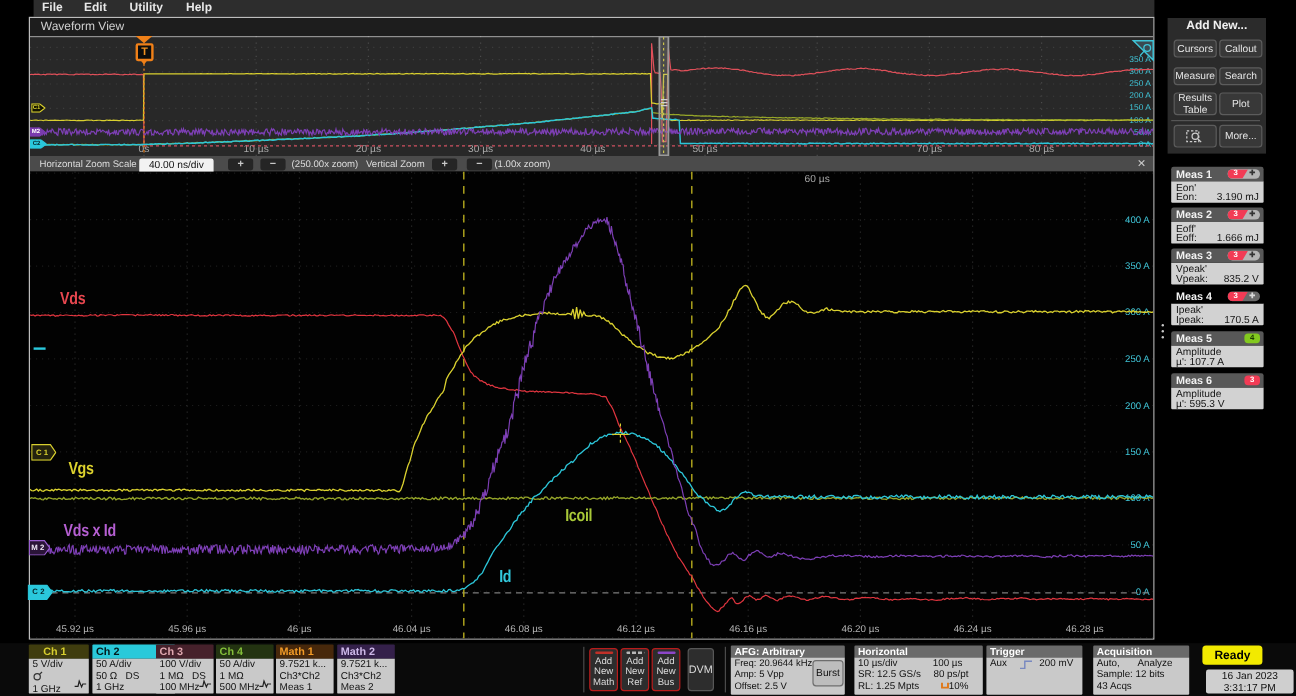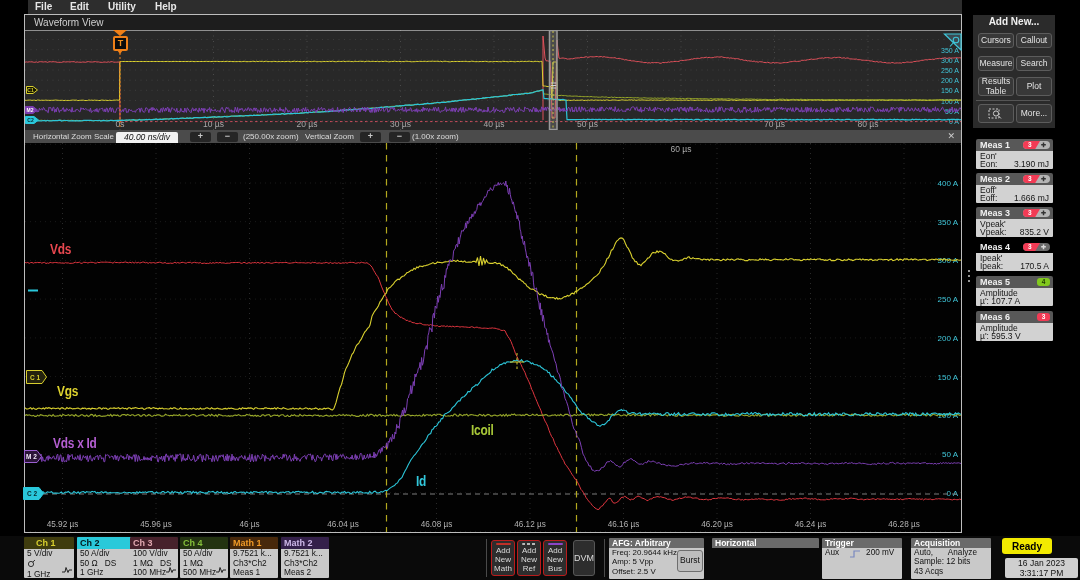--- a/index.html
+++ b/index.html
@@ -10,21 +10,21 @@
   #menubar{left:28px;top:0;width:934px;height:14px;background:#2d2d2d;}
   .menu-item{position:absolute;top:0;height:14px;line-height:14px;font-size:10px;font-weight:bold;color:#e8e8e8;}
   
   #wave-border{left:24px;top:14px;width:938px;height:519px;border:1.5px solid #bdbdbd;box-sizing:border-box;background:#050505;}
   #view-title-strip{left:25px;top:15px;width:936px;height:15px;background:#1d1d1d;}
   #view-title{margin-left:9px;font-size:10px;color:#cfcfcf;line-height:16px;}
   #overview{left:25px;top:30px;width:936px;height:100px;background:#282828;border-top:1px solid #909090;box-sizing:border-box;}
   #zoom-toolbar{left:25px;top:130px;width:936px;height:13px;background:#4b4b4b;}
   .tb-label{position:absolute;top:0;height:13px;line-height:13px;font-size:8px;color:#dcdcdc;white-space:nowrap;}
   #tb-input{position:absolute;left:91px;top:1.5px;width:62px;height:16px;background:#f2f2f2;border-radius:2px;
-            font-size:8.5px;color:#111;text-align:center;line-height:10px;font-style:italic;}
+            font-size:8.5px;color:#111;text-align:center;line-height:10px;}
   .tb-btn{position:absolute;top:1.5px;width:21px;height:10px;background:#252525;border-radius:2px;color:#c8c8c8;
           font-size:9px;font-weight:bold;text-align:center;line-height:9px;}
   #tb-close{position:absolute;right:6px;top:0;font-size:9px;color:#cccccc;line-height:13px;}
   #main-plot{left:25px;top:143px;width:936px;height:389px;background:#020202;}
   
   #overlay{left:0;top:0;width:1080px;height:580px;pointer-events:none;}
   
   .ax-label{position:absolute;font-size:8.2px;color:#b2b2b2;white-space:nowrap;transform:translateX(-50%);}
   .ay-label{position:absolute;font-size:8px;color:#3fc5d8;white-space:nowrap;transform:translateY(-50%);text-align:right;}
   .trace-label{position:absolute;font-weight:bold;font-size:14.5px;white-space:nowrap;letter-spacing:-0.3px;transform:scaleX(0.82);transform-origin:left top;}
@@ -474,20 +474,36 @@
       <div class="bd" style="height:31px;">
         <div>Freq: 20.9644 kHz</div>
         <div>Amp: 5 Vpp</div>
         <div>Offset: 2.5 V</div>
         <div id="burst-btn">Burst</div>
       </div>
     </div>
 
     <div class="bigbadge" id="horiz-badge" style="left: 712px; width: 107px;">
       <div class="hd">Horizontal</div>
+      <div class="bd" style="height:31px;">
+        <div class="hrow">
+            <span>10 µs/div</span>
+            <span style="padding-right:14px;">100 µs</span>
+          </div>
+        <div class="hrow">
+            <span>SR: 12.5 GS/s</span>
+            <span style="padding-right:9px;">80 ps/pt</span>
+          </div>
+        <div class="hrow">
+            <span>RL: 1.25 Mpts</span>
+            <span style="padding-right:9px;"><svg width="7" height="7" style="vertical-align:-1px;">
+                <path d="M1,1 L1,5 L6,5 L6,1" fill="none" stroke="#e07818" stroke-width="1.6"></path>
+              </svg><span>10%</span></span>
+          </div>
+      </div>
     </div>
 
     <div class="bigbadge" id="trig-badge" style="left: 822px; width: 80px;">
       <div class="hd">Trigger</div>
       <div class="bd" style="height:31px;">
         <div style="display:flex;">
             <span>Aux</span>
           <svg width="12" height="10" style="margin:1px 0 0 10px;">
               <path d="M1,8 L5,8 L5,2 L11,2" fill="none" stroke="#7888c0" stroke-width="1.2"></path>
             </svg>

